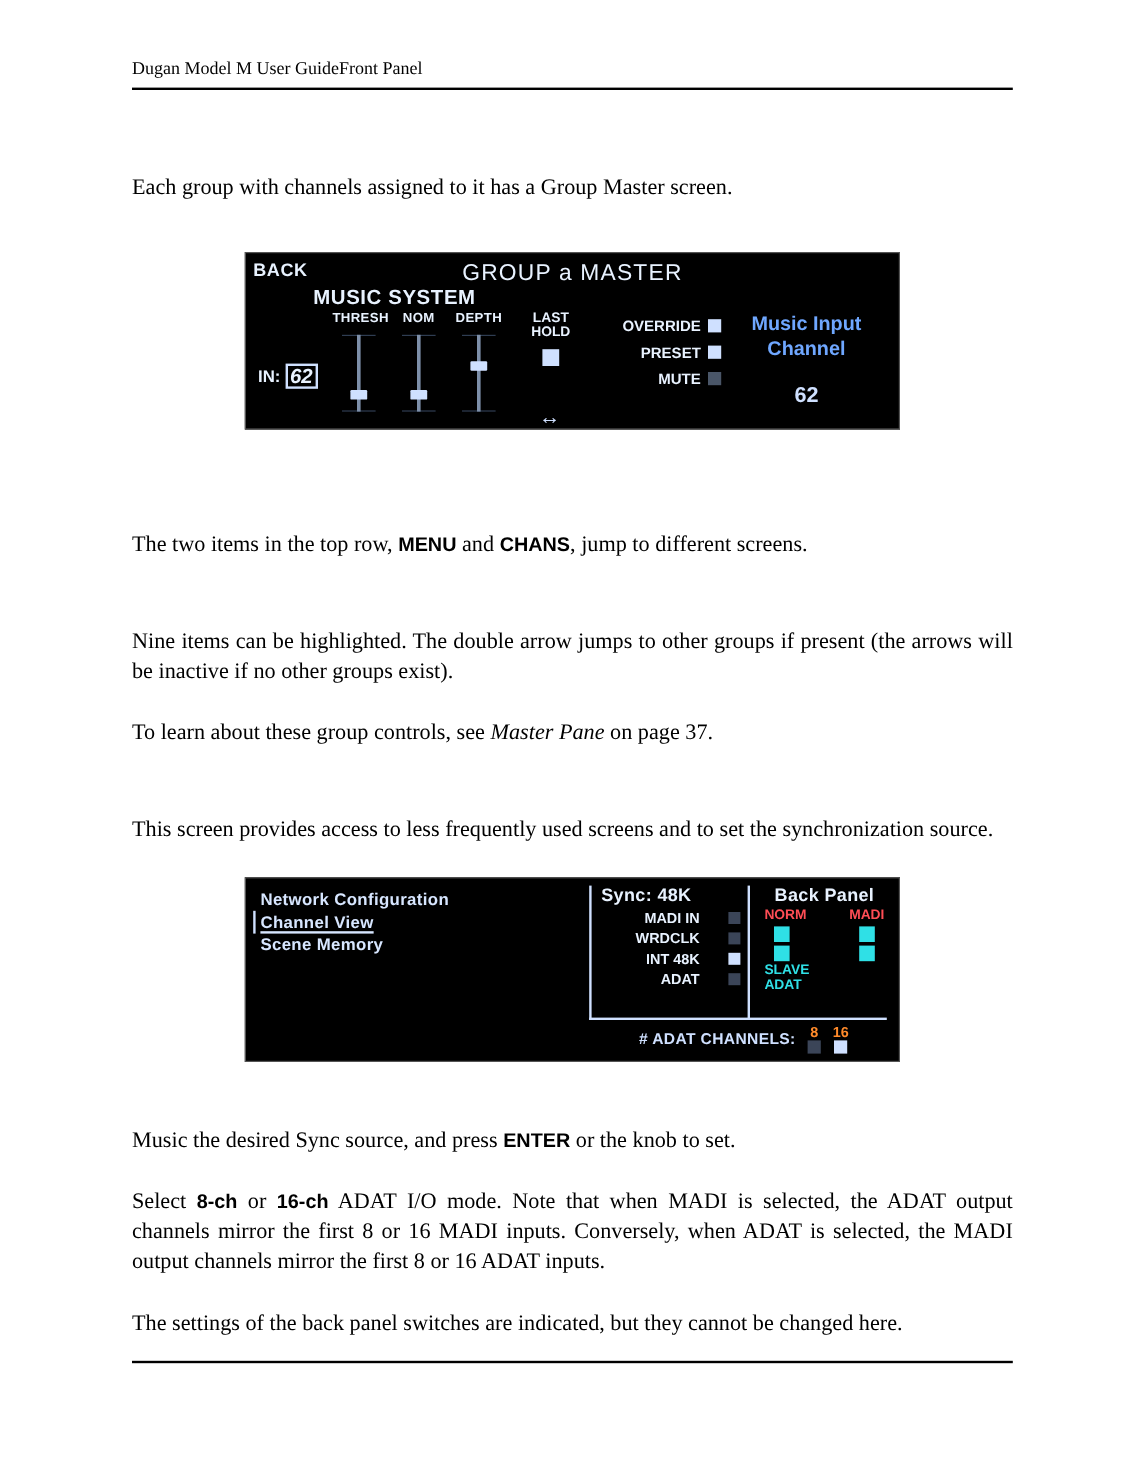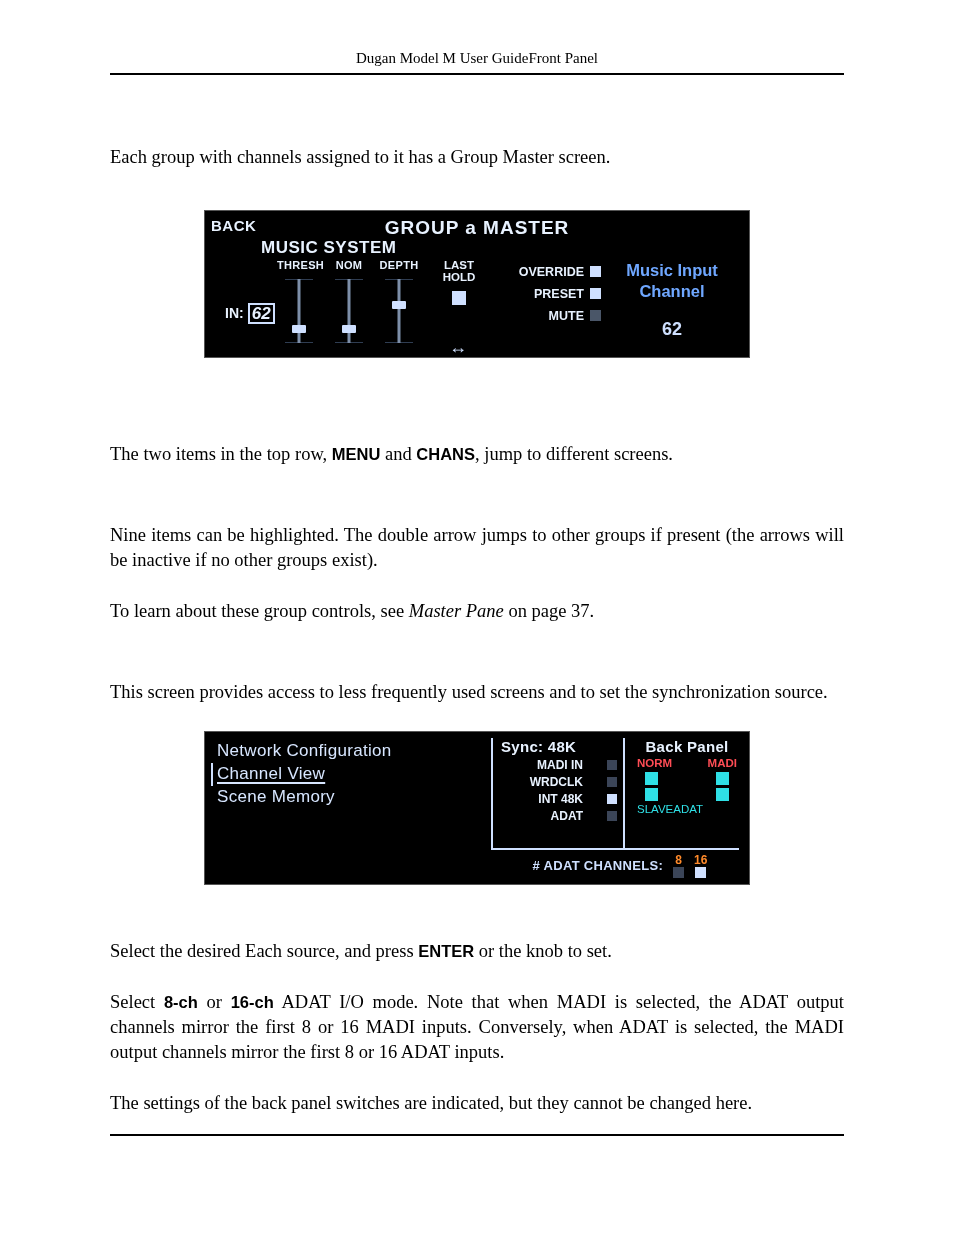--- a/index.html
+++ b/index.html
@@ -1,34 +1,34 @@
 <!DOCTYPE html>
 <html><head>
 <meta charset="utf-8">
 <style>
   * { box-sizing: border-box; margin: 0; padding: 0; }
   html, body { width: 954px; background: #fff; font-family: Georgia, 'Times New Roman', serif; color: #000; }
   .page { width: 954px; padding: 50px 110px 40px 110px; }
-  .header-row { display: flex; justify-content: center; font-size: 15px; margin-bottom: 6px; }
+  .header-row { display: flex; justify-content: flex-start; font-size: 15px; margin-bottom: 6px; }
   .header-rule { border: none; border-top: 2.5px solid #000; margin-bottom: 70px; }
   .body-text { font-size: 18.5px; line-height: 1.35; margin-bottom: 26px; text-align: justify; }
   .body-text .mono { font-family: 'Arial', sans-serif; font-weight: bold; font-size: 16.5px; }
   .body-text em { font-style: italic; }
   .gap-lg { height: 60px; }
   .gap-md { height: 30px; }
   .gap-sm { height: 14px; }
   .footer-rule { border: none; border-top: 2.5px solid #000; margin-top: 18px; }
 
   
   .shot { margin: 0 auto 24px auto; }
   .shot1 { width: 546px; height: 148px; background:#000; border:1px solid #555; position:relative; font-family: Arial, Helvetica, sans-serif; color:#e8f2ff; }
   .s1-back { position:absolute; left:6px; top:6px; font-weight:bold; font-size:15px; letter-spacing:0.5px; }
-  .s1-title { position:absolute; left:0; right:0; top:6px; text-align:center; font-size:19px; font-weight:bold; letter-spacing:1px; }
+  .s1-title { position:absolute; left:0; right:0; top:6px; text-align:center; font-size:19px; font-weight:normal; letter-spacing:1px; }
   .s1-subtitle { position:absolute; left:56px; top:27px; font-size:17px; font-weight:bold; letter-spacing:0.5px; }
-  .s1-in { position:absolute; left:20px; top:92px; font-size:14px; font-weight:bold; display:flex; align-items:center; gap:4px;}
+  .s1-in { position:absolute; left:10px; top:92px; font-size:14px; font-weight:bold; display:flex; align-items:center; gap:4px;}
   .s1-in .box { border:2px solid #cfe0ff; padding:0 2px; font-size:17px; font-weight:bold; line-height:1; background:#000; font-style:italic;}
   .s1-columns { position:absolute; left:72px; top:48px; display:flex; gap:6px; }
   .s1-col { width:44px; text-align:center; }
   .s1-col .lbl { font-size:11px; font-weight:bold; letter-spacing:0.3px; height:14px; }
   .s1-slider { margin:6px auto 0 auto; width:44px; height:64px; position:relative; }
   .s1-slider .track { position:absolute; left:50%; transform:translateX(-50%); width:3px; height:64px; background:#7d8fa9; }
   .s1-slider .thumb { position:absolute; left:50%; transform:translate(-50%,-50%); width:14px; height:8px; background:#cfe0ff; border-radius:1px; }
   .s1-slider .thumb.mid { top:40%; }
   .s1-slider .thumb.low { top:78%; }
   .s1-slider .ticks { position:absolute; left:50%; transform:translateX(-50%); width:28px; height:64px; }
@@ -48,34 +48,34 @@
   .s1-music .m1 { font-size:16.5px; }
   .s1-music .m2 { font-size:16.5px; margin-top:2px; }
   .s1-music .m3 { font-size:18px; margin-top:18px; color:#cfe0ff;}
 
   
   .shot2 { width: 546px; height: 154px; background:#000; border:1px solid #555; position:relative; font-family: Arial, Helvetica, sans-serif; color:#e8f2ff; }
   .s2-v1 { position:absolute; top:6px; bottom:34px; left:286px; width:2px; background:#cfe0ff; }
   .s2-v2 { position:absolute; top:6px; bottom:34px; left:418px; width:2px; background:#cfe0ff; }
   .s2-hline { position:absolute; left:286px; right:10px; top:116px; height:2px; background:#cfe0ff; }
   .s2-left { position:absolute; left:12px; top:8px; width:268px; }
-  .s2-left .item { font-size:17px; font-weight:normal; line-height:1.35; color:#d7e6ff; letter-spacing:0.3px;}
+  .s2-left .item { font-size:14px; font-weight:bold; line-height:1.35; color:#d7e6ff; letter-spacing:0.3px;}
   .s2-left .item.madi { color:#ff4d55; }
   .s2-left .item.sel { text-decoration: underline; text-underline-offset:3px; text-decoration-thickness:2px; color:#d7e6ff; border-left:2px solid #cfe0ff; padding-left:4px; margin-left:-6px;}
   .s2-sync { position:absolute; left:296px; top:6px; width:116px; }
   .s2-sync .title { font-size:15px; font-weight:bold; letter-spacing:0.3px; margin-bottom:2px;}
   .s2-sync .opt { display:flex; justify-content:flex-end; align-items:center; gap:24px; font-size:12px; font-weight:bold; height:17px;}
   .s2-sync .opt .sq { width:10px; height:10px; background:#cfe0ff; }
   .s2-sync .opt .sq.off { background:#3b4558; }
   .s2-back { position:absolute; left:430px; top:6px; right:10px; }
   .s2-back .title { font-size:15px; font-weight:bold; letter-spacing:0.3px; text-align:center;}
   .s2-back .hdr { display:flex; justify-content:space-between; font-size:11.5px; font-weight:bold; color:#ff4d55; margin-top:2px; padding:0 2px;}
   .s2-back .leds { display:flex; justify-content:space-between; padding:0 10px; margin:3px 0 2px 0;}
   .s2-back .leds .sq { width:13px; height:13px; background:#2fe0e6; }
-  .s2-back .ftr { display:flex; justify-content:flex-start; font-size:11.5px; font-weight:normal; color:#2fe0e6; padding:0 2px;}
+  .s2-back .ftr { display:flex; justify-content:flex-end; font-size:11.5px; font-weight:bold; color:#2fe0e6; padding:0 2px;flex-direction:column;}
   .s2-adat { position:absolute; left:300px; right:14px; top:122px; display:flex; align-items:center; justify-content:center; gap:10px; color:#cfe0ff;}
   .s2-adat .lbl { font-size:13px; font-weight:bold; letter-spacing:0.3px; }
   .s2-adat .opts { display:flex; gap:10px; }
   .s2-adat .opt { text-align:center; }
   .s2-adat .opt .n { font-size:12px; font-weight:bold; color:#ff8a2a; line-height:1;}
   .s2-adat .opt .sq { width:11px; height:11px; background:#cfe0ff; margin:1px auto 0 auto;}
   .s2-adat .opt .sq.off { background:#3b4558; }
 </style>
 </head>
 <body>
@@ -228,21 +228,21 @@
             <div class="n">16</div>
             <div class="sq"></div>
           </div>
       </div>
     </div>
   </div>
 
   <div class="gap-md"></div>
 
   <p class="body-text">
-    <span>Select the desired Each source, and press </span><span class="mono">ENTER</span><span> or the knob to set.</span>
+    <span>Music the desired Sync source, and press </span><span class="mono">ENTER</span><span> or the knob to set.</span>
   </p>
 
   <p class="body-text">
     <span>Select </span><span class="mono">8-ch</span><span> or </span><span class="mono">16-ch</span><span> ADAT I/O mode. Note that when MADI is selected, the ADAT output channels mirror the first 8 or 16 MADI inputs. Conversely, when ADAT is selected, the MADI output channels mirror the first 8 or 16 ADAT inputs.</span>
   </p>
 
   <p class="body-text" style="margin-bottom:10px;">The settings of the back panel switches are indicated, but they cannot be changed here.</p>
 
   <hr class="footer-rule">
 </div>

